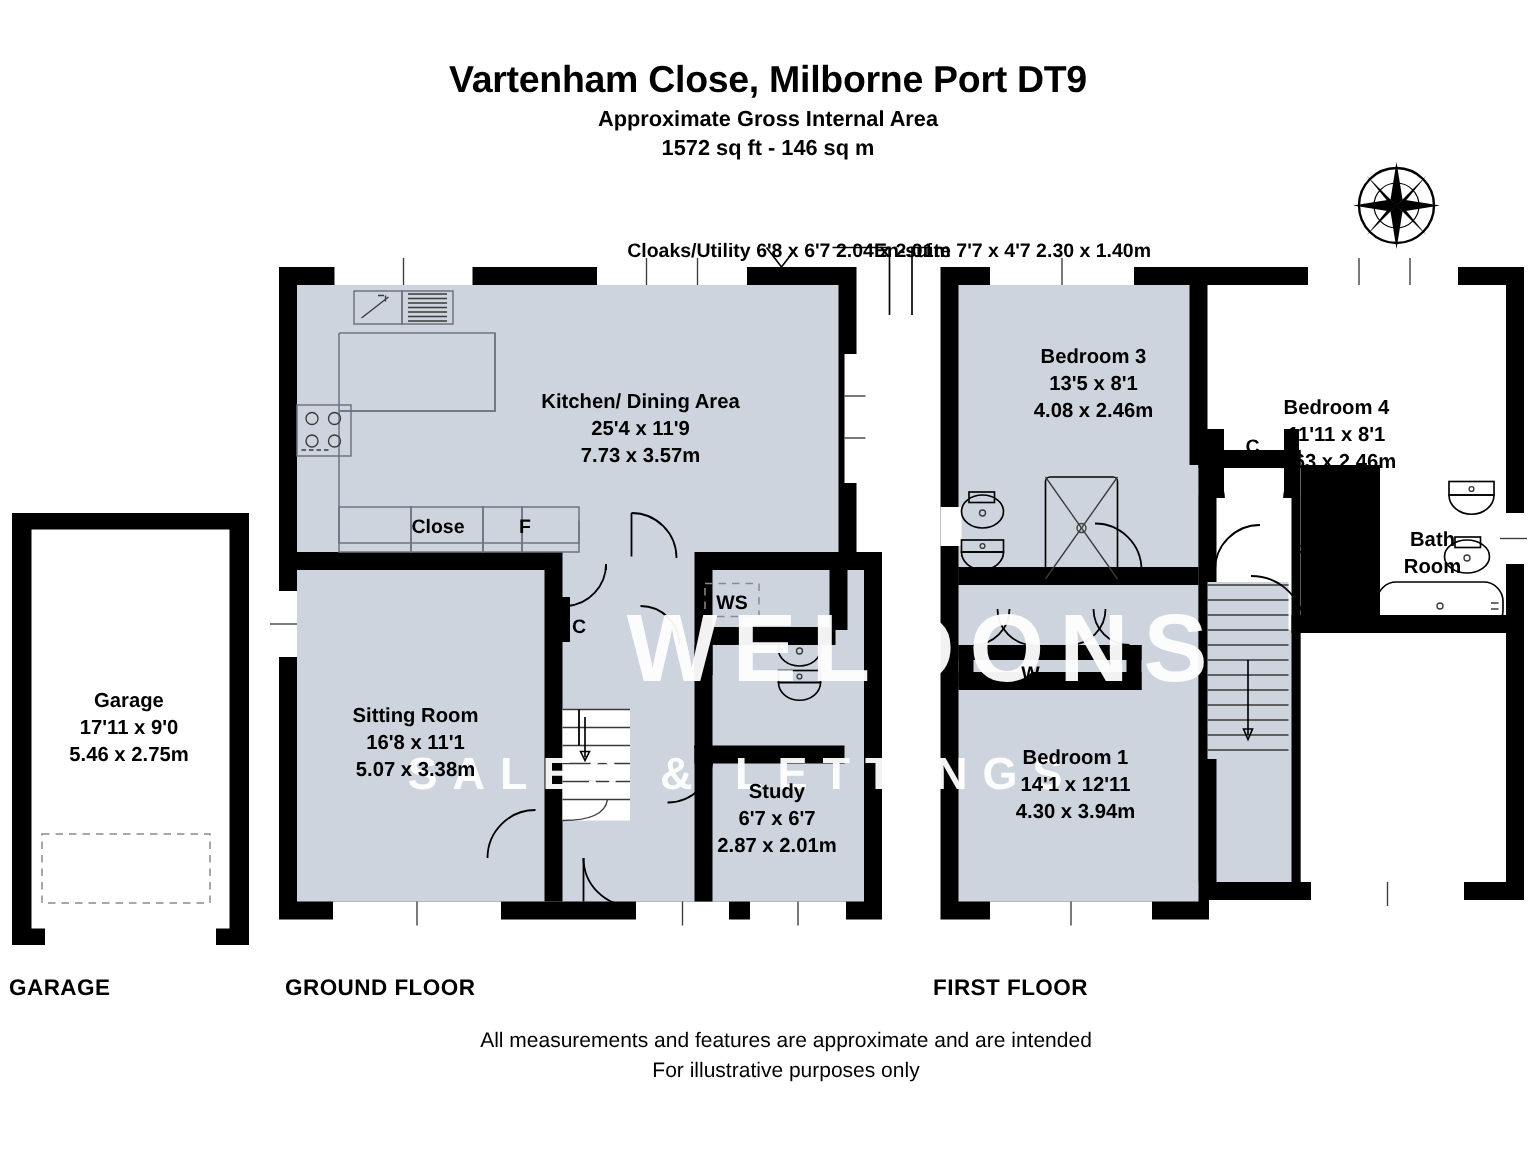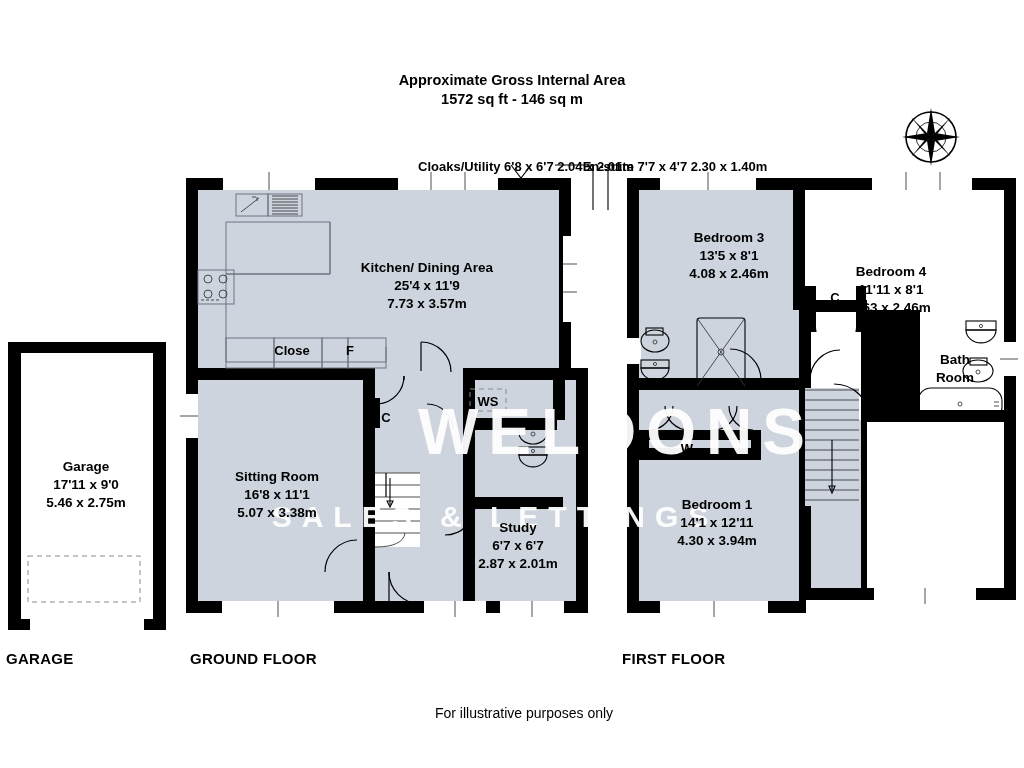--- a/index.html
+++ b/index.html
@@ -296,20 +296,21 @@
       <path class="lead" d="M555,165 h38 v45"></path>
       <path class="lead" d="M620,165 h-12 v45"></path>
     </g>
   </svg>
 
   <div id="watermark">
     <div class="wmline1">WELDONS</div>
     <div class="wmline2">SALES &amp; LETTINGS</div>
   </div>
 
+  <div class="txt center" id="title">Vartenham Close, Milborne Port DT9</div>
   <div class="txt center" id="subtitle1">Approximate Gross Internal Area</div>
   <div class="txt center" id="subtitle2">1572 sq ft - 146 sq m</div>
 
   <div class="txt center calloutlabel" style="left:526px;top:122px;">
     <span class="nm">Cloaks/Utility</span>
     <span class="d1">6'8 x 6'7</span>
     <span class="d2">2.04 x 2.01m</span>
   </div>
   <div class="txt center calloutlabel" style="left:675px;top:122px;">
     <span class="nm">En-suite</span>
@@ -364,20 +365,21 @@
     <span class="d1">Room</span>
   </div>
 
   <div class="txt center tiny" style="left:835px;top:290px;">C</div>
   <div class="txt center tiny" style="left:687px;top:441px;">W</div>
 
   <div class="txt floorcap" style="left:6px;top:650px;">GARAGE</div>
   <div class="txt floorcap" style="left:190px;top:650px;">GROUND FLOOR</div>
   <div class="txt floorcap" style="left:622px;top:650px;">FIRST FLOOR</div>
 
+  <div class="txt center footnote" style="left:524px;top:685px;">All measurements and features are approximate and are intended</div>
   <div class="txt center footnote" style="left:524px;top:705px;">For illustrative purposes only</div>
 
   <svg style="position:absolute;left:898px;top:104px;width:66px;height:66px;" viewBox="0 0 66 66">
     <circle cx="33" cy="33" r="25" fill="none" stroke="#000" stroke-width="1.6"></circle>
     <circle cx="33" cy="33" r="15" fill="none" stroke="#000" stroke-width="0.8"></circle>
     <path d="M33,4 L37,29 L33,33 L29,29 Z" fill="#000"></path>
     <path d="M33,62 L37,37 L33,33 L29,37 Z" fill="#000"></path>
     <path d="M4,33 L29,37 L33,33 L29,29 Z" fill="#000"></path>
     <path d="M62,33 L37,29 L33,33 L37,37 Z" fill="#000"></path>
     <path d="M13,13 L31,31 L33,33 L31,35 Z" fill="#000"></path>

